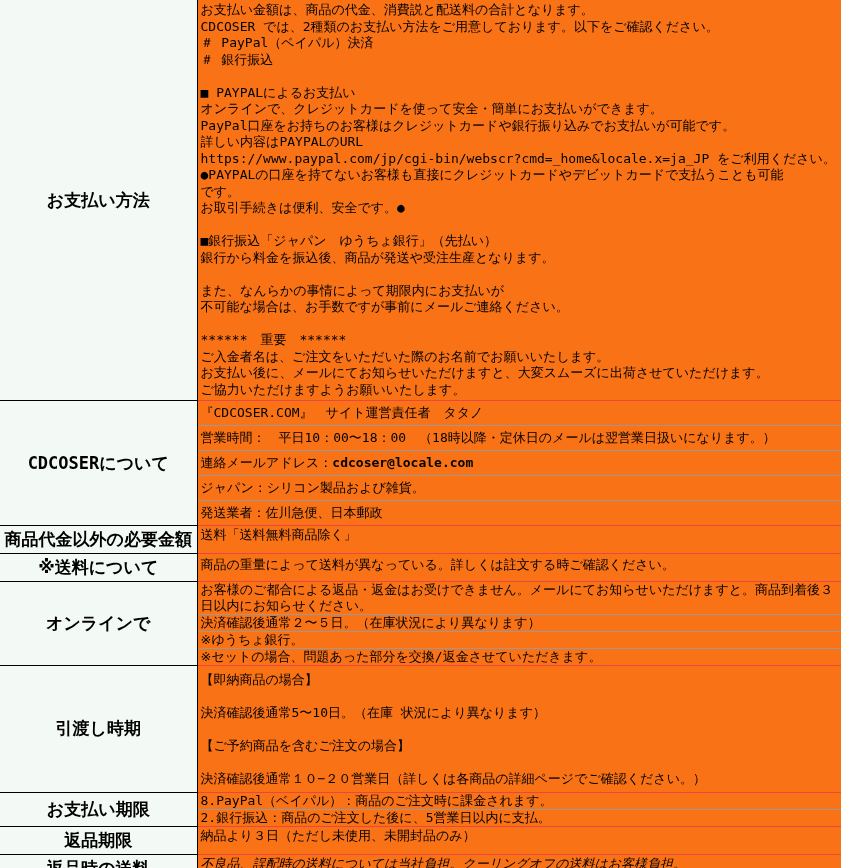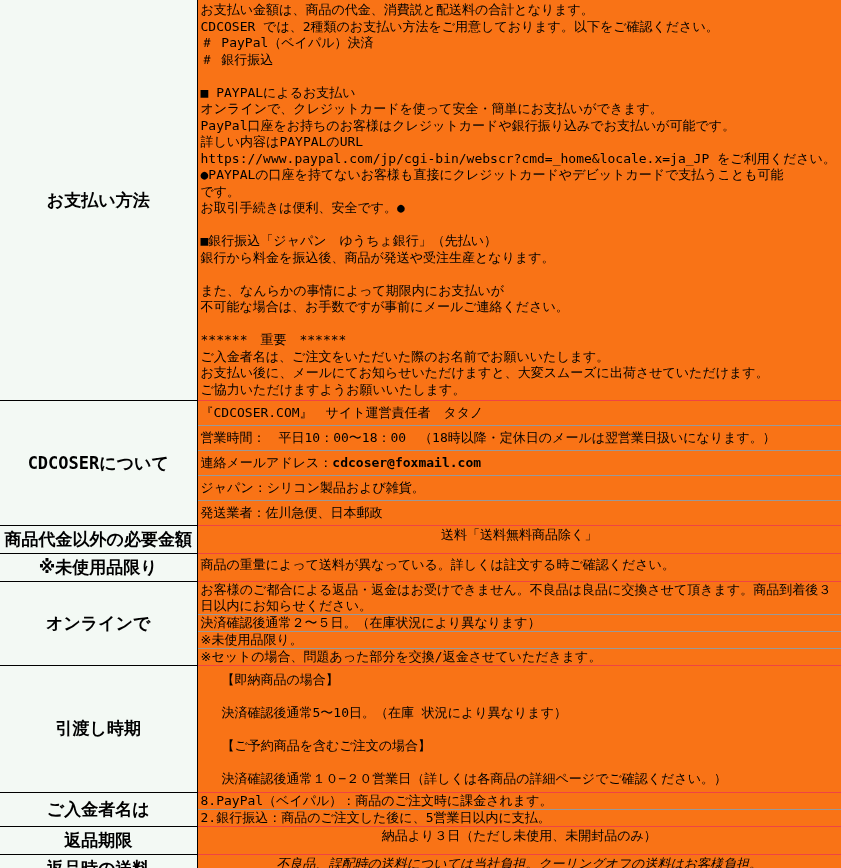--- a/index.html
+++ b/index.html
@@ -32,23 +32,23 @@
     vertical-align:top;
     padding:0;
     background:#f97316;
   }
   .pre {
     white-space:pre-wrap;
     word-break:break-all;
     line-height:16.5px;
     padding:2px 3px;
   }
-  .pre.delivery { padding:6px 3px 4px 3px;margin-left:21px; }
+  .pre.delivery { padding:6px 3px 4px 3px; }
   .line { line-height:16px; padding:3px 3px; }
-  .line.tightline { padding:1px 3px;text-align:center; }
+  .line.tightline { padding:1px 3px; }
   .subrow {
     border-bottom:1px solid #999999;
     padding:4px 3px;
     line-height:16px;
     word-break:break-all;
   }
   .subrow:last-child { border-bottom:none; }
   .subrow.tight { padding:0 3px; }
   .email { font-weight:bold; }
   td.h22 { height:22px; }
@@ -107,56 +107,56 @@
       <tr>
         <th class="label">CDCOSERについて</th>
         <td class="content">
           <div class="subrow">
             <span>『CDCOSER.COM』　サイト運営責任者　タタノ</span>
           </div>
           <div class="subrow">
             <span>営業時間：　平日10：00〜18：00　（18時以降・定休日のメールは翌営業日扱いになります。）</span>
           </div>
           <div class="subrow">
-            <span>連絡メールアドレス：</span><span class="email">cdcoser@foxmail.com</span>
+            <span>連絡メールアドレス：</span><span class="email">cdcoser@locale.com</span>
           </div>
           <div class="subrow">
             <span>ジャパン：シリコン製品および雑貨。</span>
           </div>
           <div class="subrow">
             <span>発送業者：佐川急便、日本郵政</span>
           </div>
         </td>
       </tr>
 
       <tr>
         <th class="label">商品代金以外の必要金額</th>
         <td class="content h22">
           <div class="line tightline">送料「送料無料商品除く」</div>
         </td>
       </tr>
 
       <tr>
-        <th class="label">※未使用品限り</th>
+        <th class="label">※送料について</th>
         <td class="content h27">
           <div class="line">商品の重量によって送料が異なっている。詳しくは註文する時ご確認ください。</div>
         </td>
       </tr>
 
       <tr>
         <th class="label">オンラインで</th>
         <td class="content">
           <div class="subrow tight">
-            <span>お客様のご都合による返品・返金はお受けできません。不良品は良品に交換させて頂きます。商品到着後３日以内にお知らせください。</span>
+            <span>お客様のご都合による返品・返金はお受けできません。メールにてお知らせいただけますと。商品到着後３日以内にお知らせください。</span>
           </div>
           <div class="subrow tight">
             <span>決済確認後通常２〜５日。（在庫状況により異なります）</span>
           </div>
           <div class="subrow tight">
-            <span>※未使用品限り。</span>
+            <span>※ゆうちょ銀行。</span>
           </div>
           <div class="subrow tight">
             <span>※セットの場合、問題あった部分を交換/返金させていただきます。</span>
           </div>
         </td>
       </tr>
 
       <tr>
         <th class="label">引渡し時期</th>
         <td class="content h126">
@@ -164,21 +164,21 @@
 
 決済確認後通常5〜10日。（在庫 状況により異なります）
 
 【ご予約商品を含むご注文の場合】
 
 決済確認後通常１０−２０営業日（詳しくは各商品の詳細ページでご確認ください。）</div>
         </td>
       </tr>
 
       <tr>
-        <th class="label">ご入金者名は</th>
+        <th class="label">お支払い期限</th>
         <td class="content">
           <div class="subrow tight">
             <span>8.PayPal（ベイパル）：商品のご注文時に課金されます。</span>
           </div>
           <div class="subrow tight">
             <span>2.銀行振込：商品のご注文した後に、5営業日以内に支払。</span>
           </div>
         </td>
       </tr>
 

